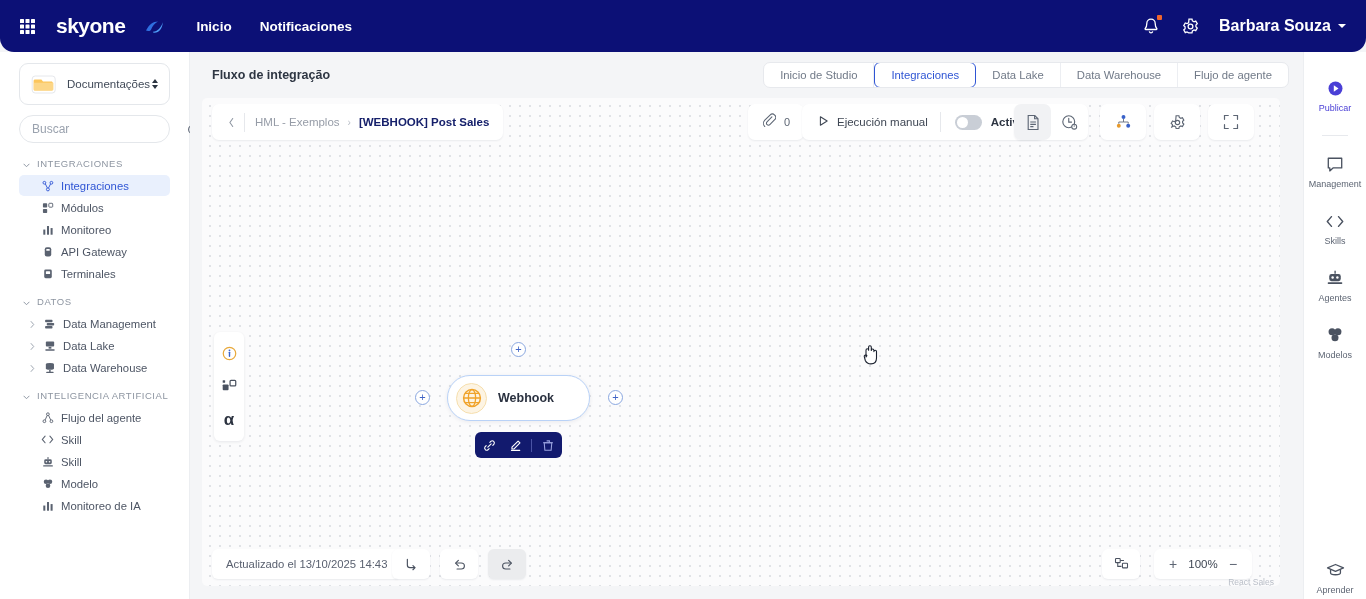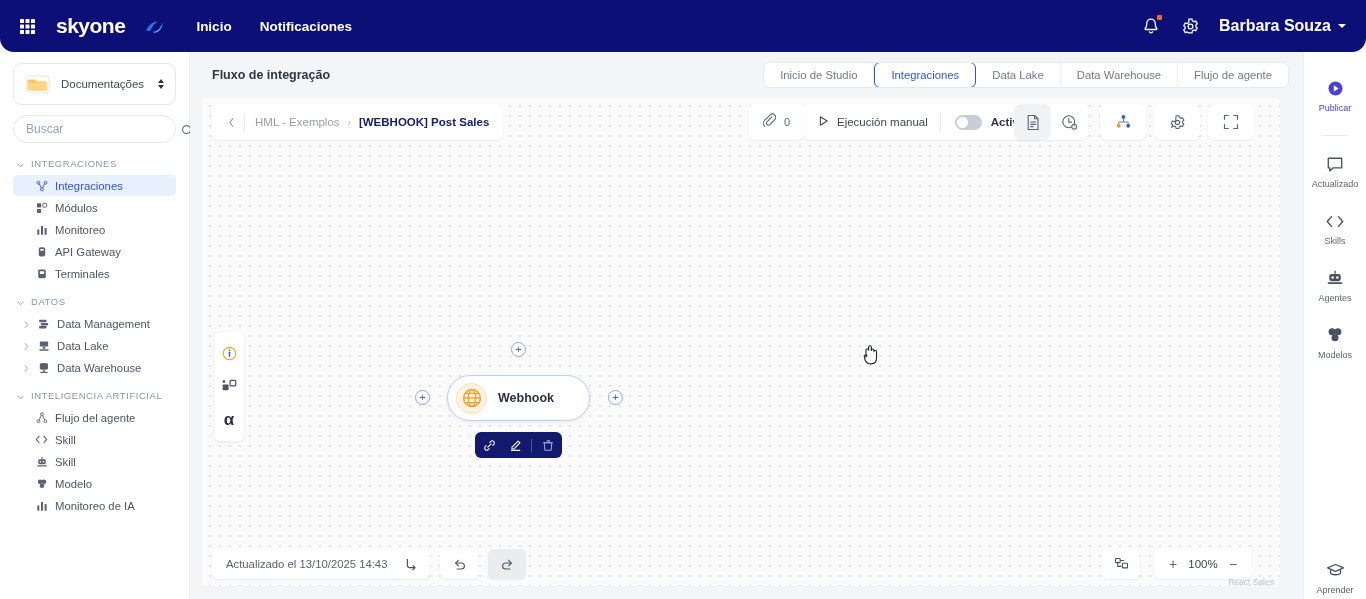--- a/index.html
+++ b/index.html
@@ -28,21 +28,21 @@
   .tb-right { margin-left: auto; margin-right: 20px; display: flex; align-items: center; gap: 19px; }
   .bell-wrap { position: relative; width: 20px; height: 22px; cursor: pointer; }
   .bell-dot { position: absolute; right: 0px; top: 0px; width: 5px; height: 5px; background: #f0652d; border-radius: 1px; }
   .tb-user { color: #fff; font-size: 16px; font-weight: bold; display: flex; align-items: center; gap: 7px; cursor: pointer; white-space: nowrap; }
   .caret { width: 0; height: 0; border-left: 4px solid transparent; border-right: 4px solid transparent; border-top: 4.5px solid #fff; }
 
   
   .sidebar {
     position: absolute; left: 0; top: 52px; width: 190px; height: 547px;
     background: #fff; border-right: 1px solid #eceef1;
-    padding: 0 13px;
+    padding: 0 19px;
   }
   .folder-sel {
     margin-top: 11px; height: 42px; border: 1px solid #e4e7eb; border-radius: 9px;
     display: flex; align-items: center; padding: 0 11px; cursor: pointer; background:#fff;
   }
   .folder-ico { width: 26px; height: 22px; flex: 0 0 auto; }
   .folder-name { margin-left: 10px; font-size: 11.5px; color: #414a58; white-space: nowrap; overflow:hidden; }
   .stepper { margin-left: auto; display:flex; flex-direction:column; gap:2px; align-items:center; }
   .stepper i { display:block; width:0; height:0; border-left:3.5px solid transparent; border-right:3.5px solid transparent; }
   .stepper i.up { border-bottom: 4px solid #2b3340; }
@@ -683,21 +683,21 @@
       <span class="rail-label">Publicar</span>
     </div>
     <div class="rail-sep"></div>
 
     <div class="rail-item">
       <span class="rail-ico">
         <svg width="18" height="17" viewBox="0 0 19 18">
             <path d="M2.4 2.4h14.2v10.2H7.4l-3.4 3.2v-3.2H2.4z" fill="none" stroke="#4a5260" stroke-width="1.4" stroke-linejoin="round"></path>
           </svg>
       </span>
-      <span class="rail-label">Actualizado</span>
+      <span class="rail-label">Management</span>
     </div>
     <div class="rail-item">
       <span class="rail-ico">
         <svg width="20" height="15" viewBox="0 0 21 15">
             <path d="M6.8 2.4L2.4 7.5l4.4 5.1M14.2 2.4l4.4 5.1-4.4 5.1" fill="none" stroke="#4a5260" stroke-width="1.5" stroke-linecap="round" stroke-linejoin="round"></path>
           </svg>
       </span>
       <span class="rail-label">Skills</span>
     </div>
     <div class="rail-item">

